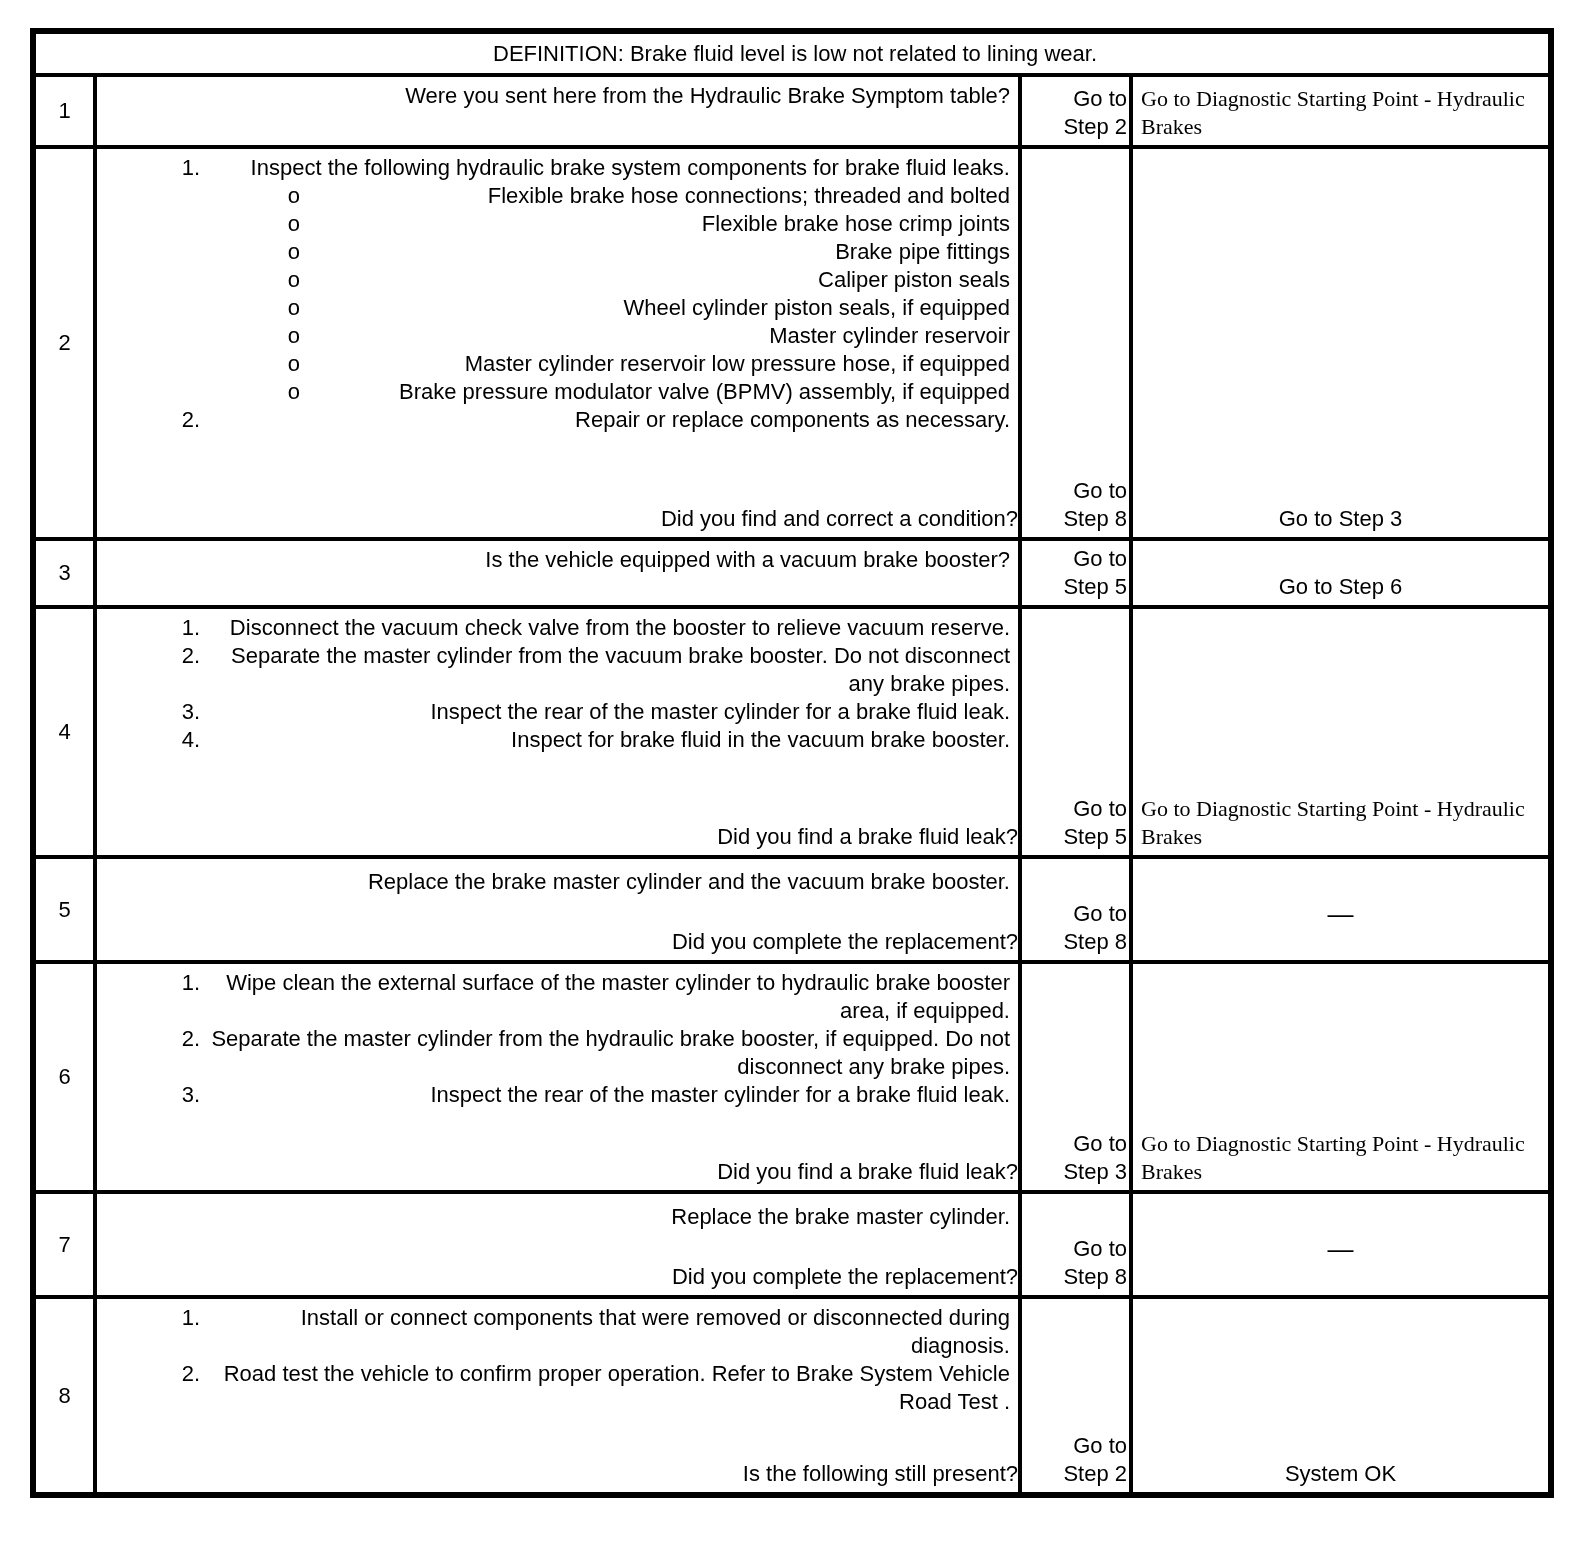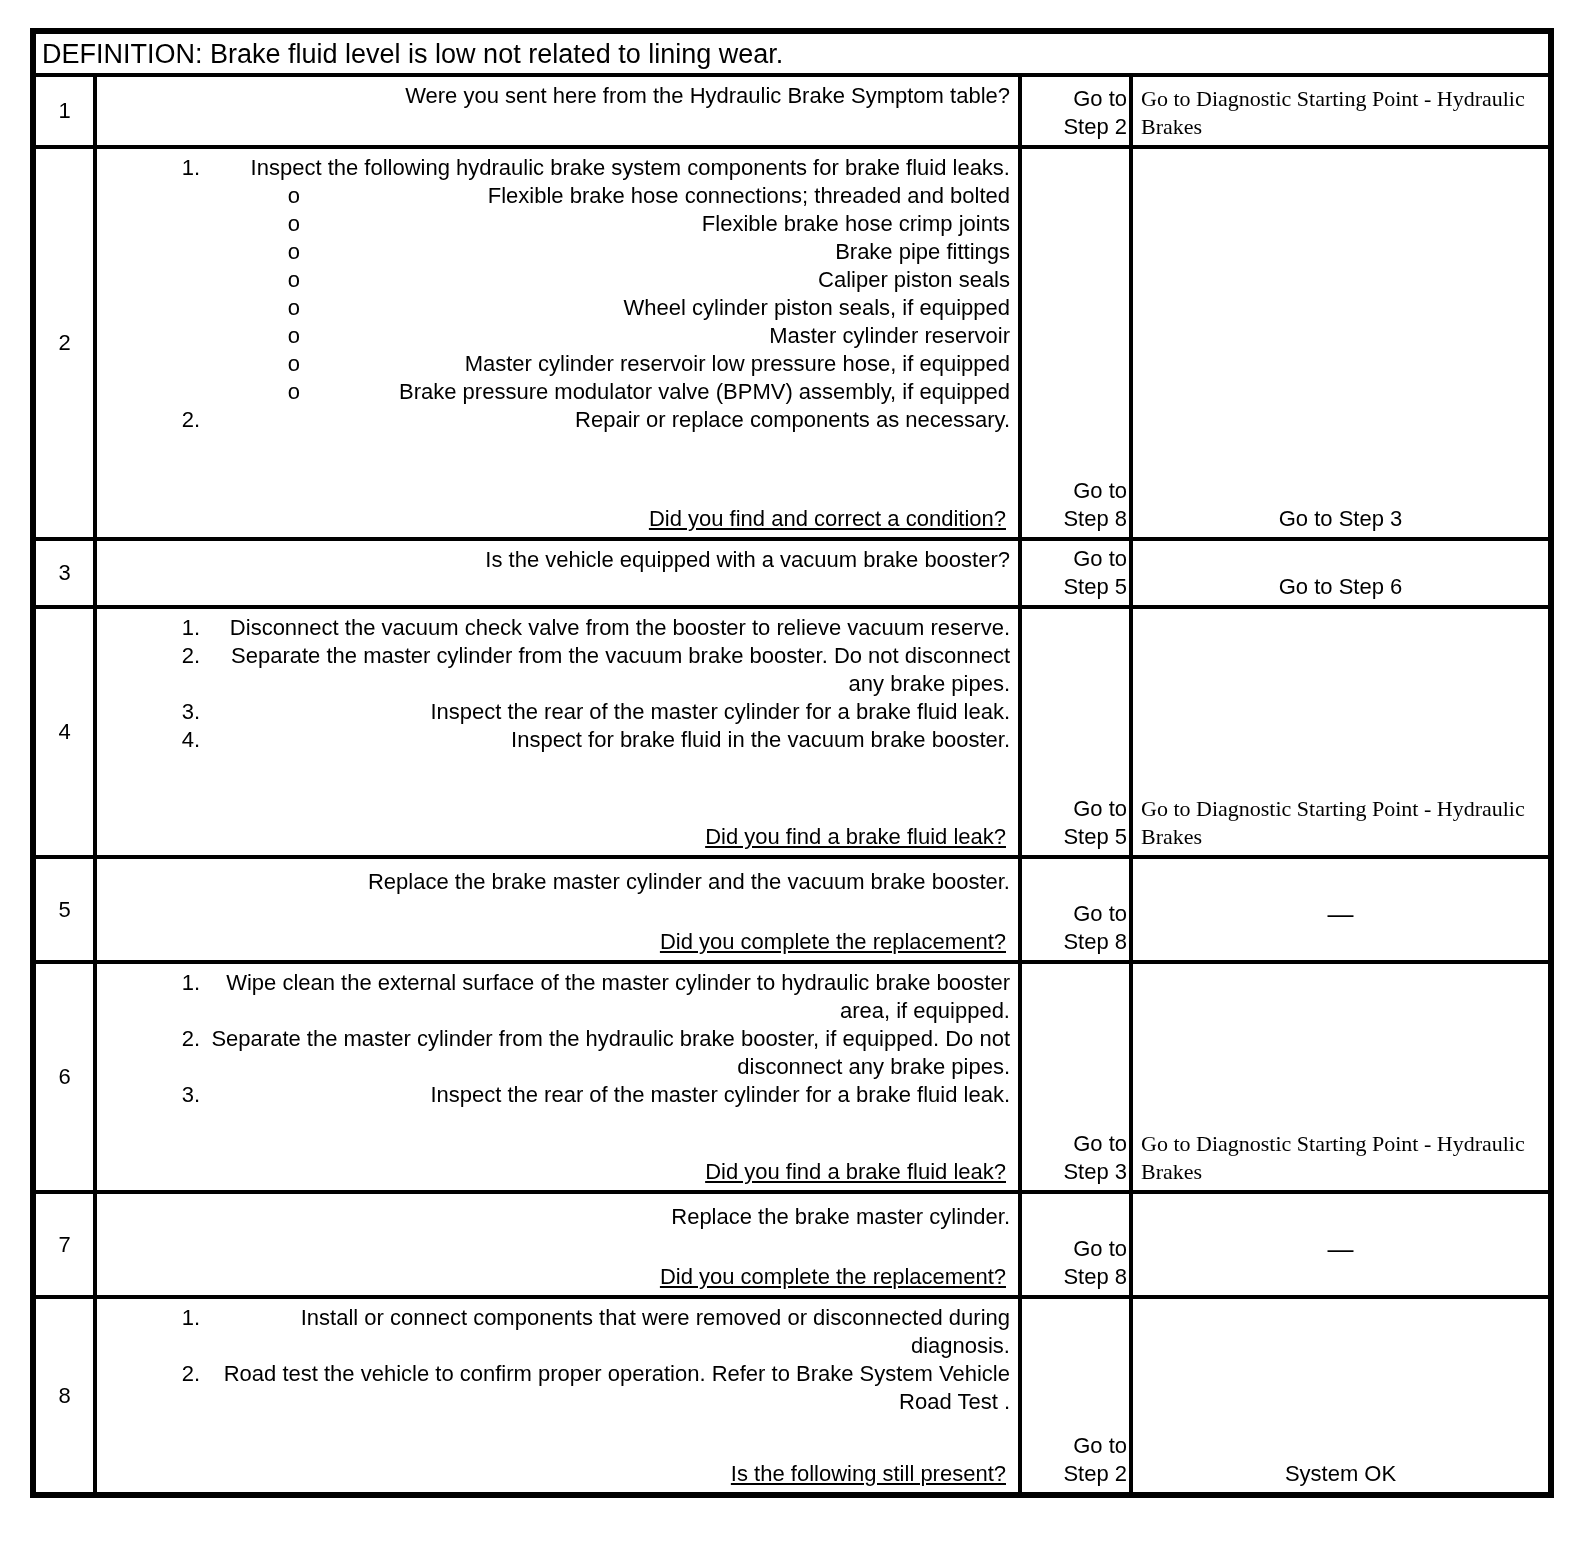--- a/index.html
+++ b/index.html
@@ -26,30 +26,30 @@
   tr.h-row  { height: 38px; }
   tr.def-row{ height: 44px; }
   tr.r1 { height: 72px; }
   tr.r2 { height: 392px; }
   tr.r3 { height: 68px; }
   tr.r4 { height: 250px; }
   tr.r5 { height: 105px; }
   tr.r6 { height: 230px; }
   tr.r7 { height: 105px; }
   tr.r8 { height: 198px; }
-  td.def { vertical-align: middle; text-align: left; padding-left: 6px; font-size: 27px; }
+  td.def { vertical-align: middle; text-align: center; padding-left: 6px; font-size: 22px; }
   td.step { text-align: center; vertical-align: middle; }
   td.action { position: relative; vertical-align: top; padding: 5px 8px 6px 4px; text-align: right; }
   .item { display: flex; }
   .item .num { flex: 0 0 50px; margin-left: 49px; }
   .item .itext { flex: 1 1 auto; }
   .bullet { display: flex; }
   .bullet .marker { flex: 0 0 45px; margin-left: 154px; }
   .bullet .btext { flex: 1 1 auto; }
-  .question-abs { position: absolute; left: 4px; bottom: 4px; right: 12px; text-decoration: underline; }
+  .question-abs { position: absolute; left: 4px; bottom: 4px; right: 0; }
   .question-top { margin-top: 0; }
   .statement { margin-top: 4px; }
   td.yes { vertical-align: bottom; text-align: right; padding: 2px 2px 4px 2px; }
   td.yes .yl { display: block; }
   td.no { vertical-align: bottom; padding: 2px 8px 4px 8px; }
   td.no.center { text-align: center; }
   td.no.left { text-align: left; font-family: Liberation Serif, serif; }
   td.no.dash { padding-bottom: 32px; font-size: 26px; }
 </style>
 </head>

